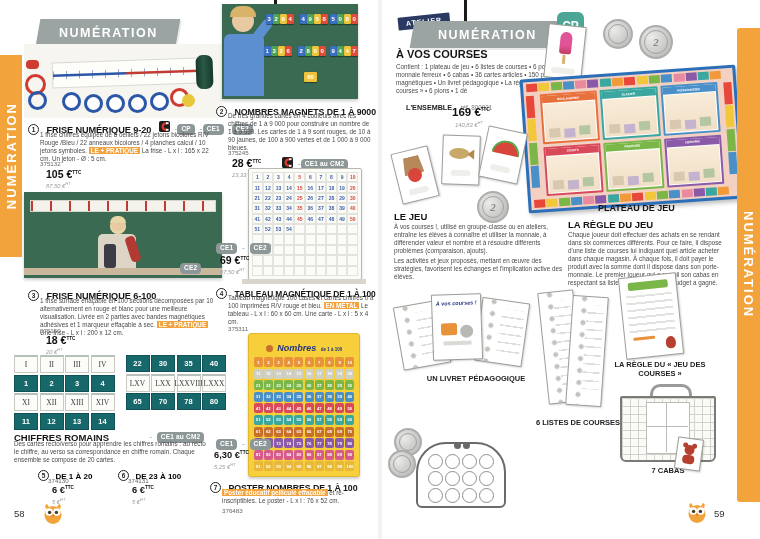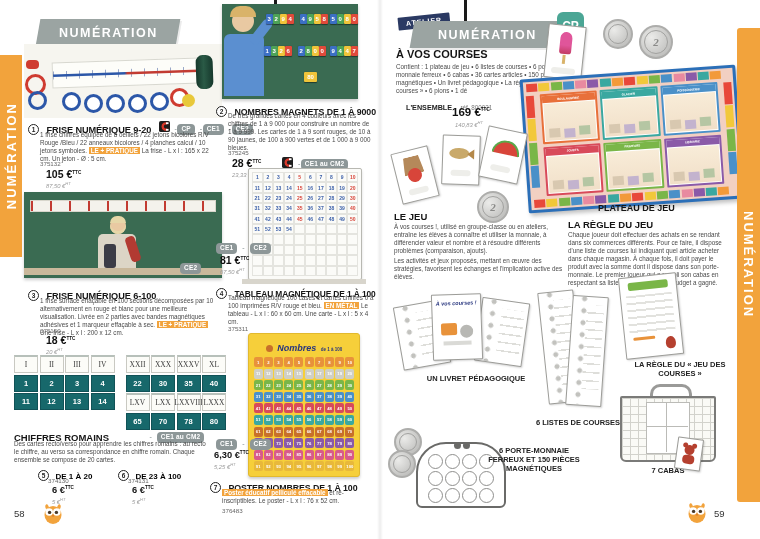--- a/index.html
+++ b/index.html
@@ -146,30 +146,30 @@
           <span class="cromcard">I</span>
           <span class="cromcard">II</span>
           <span class="cromcard">III</span>
           <span class="cromcard">IV</span>
         </div><div class="rrow">
           <span class="cnumcard">1</span>
           <span class="cnumcard">2</span>
           <span class="cnumcard">3</span>
           <span class="cnumcard">4</span>
         </div><div class="rrow">
+          <span class="cromcard">XI</span>
+          <span class="cromcard">XII</span>
+          <span class="cromcard">XIII</span>
+          <span class="cromcard">XIV</span>
+        </div><div class="rrow">
           <span class="cnumcard">11</span>
           <span class="cnumcard">12</span>
           <span class="cnumcard">13</span>
           <span class="cnumcard">14</span>
         </div></div><div class="rgroup"><div class="rrow">
-          <span class="cromcard">XXII</span>
-          <span class="cromcard">XXX</span>
-          <span class="cromcard">XXXV</span>
-          <span class="cromcard">XL</span>
-        </div><div class="rrow">
           <span class="cnumcard">22</span>
           <span class="cnumcard">30</span>
           <span class="cnumcard">35</span>
           <span class="cnumcard">40</span>
         </div><div class="rrow">
           <span class="cromcard">LXV</span>
           <span class="cromcard">LXX</span>
           <span class="cromcard">LXXVIII</span>
           <span class="cromcard">LXXX</span>
         </div><div class="rrow">
@@ -379,21 +379,21 @@
         <span class="bcell"></span>
         <span class="bcell"></span>
       </div>
   </div>
   <div class="ledge abs" style="left:242px;top:279px;width:124px;height:5px;background:#D8D5CC"></div>
   <div class="abs" style="left:216px;top:238px;white-space:nowrap">
     <span class="badge">CE1</span>
     <span class="bsep">-</span>
     <span class="badge">CE2</span>
   </div>
-  <div class="abs pr" style="left:220px;top:254px"><span>81 €</span><sup>TTC</sup></div>
+  <div class="abs pr" style="left:220px;top:254px"><span>69 €</span><sup>TTC</sup></div>
   <div class="abs ht" style="left:220px;top:267px"><span>67,50 €</span><sup>HT</sup></div>
   <div class="abs" style="left:216px;top:283px;white-space:nowrap">
     <span class="cn">4</span>
     <span class="ttl" style="margin-left:3px;font-size:8.4px">TABLEAU MAGNÉTIQUE DE 1 À 100</span>
   </div>
   <div class="abs t" style="left:228px;top:294px;width:146px">
     <span>Tableau magnétique 100 cases et cartes chiffres 0 à 100 imprimées R/V rouge et bleu.</span>
     <span class="hl">EN MÉTAL</span>
     <span>Le tableau - L x l : 60 x 60 cm. Une carte - L x l : 5 x 4 cm.</span>
   </div>
@@ -701,21 +701,21 @@
   <div class="sheet doodle" style="left:543px;top:291px;width:34px;height:110px;transform:rotate(-6deg)"></div>
   <div class="sheet doodle" style="left:569px;top:296px;width:34px;height:108px;transform:rotate(4deg)"></div>
   <div class="complabel" style="left:532px;top:418px;width:92px">6 LISTES DE COURSES</div>
 
   <div class="sheet" style="left:622px;top:275px;width:56px;height:80px;transform:rotate(-6deg)">
     <span class="abs" style="left:8px;top:5px;width:40px;height:8px;background:#7AB648;border-radius:2px"></span>
     <span class="abs" style="left:5px;top:18px;width:46px;height:38px;background:repeating-linear-gradient(180deg,#E2E2DE 0 2px,transparent 2px 7px)"></span>
     <span class="abs" style="left:8px;top:60px;width:22px;height:3px;background:#E8923A;border-radius:2px"></span>
     <span class="abs" style="left:40px;top:62px;width:10px;height:12px;border-radius:50% 50% 40% 40%;background:#B5402F"></span>
   </div>
-  <div class="complabel" style="left:622px;top:360px;width:116px">LA RÈGLE DU « JEU DES COURSES »</div>
+  <div class="complabel" style="left:602px;top:360px;width:116px">LA RÈGLE DU « JEU DES COURSES »</div>
 
   <span class="coin" style="left:394px;top:428px;width:24px;height:24px"></span>
   <span class="coin" style="left:388px;top:450px;width:24px;height:24px"></span>
   <div class="abs" style="left:416px;top:442px;width:86px;height:62px;background:#fff;border:2.5px solid #6A6A68;border-radius:30px 30px 6px 6px;overflow:hidden">
     <span class="abs" style="left:36px;top:-2px;width:7px;height:7px;border-radius:50%;background:#6A6A68"></span>
     <span class="abs" style="left:45px;top:-2px;width:7px;height:7px;border-radius:50%;background:#6A6A68"></span>
     <div id="purse-coins" style="display:flex;flex-wrap:wrap;gap:2px;padding:10px 5px 0 5px;justify-content:center">
         <span class="pcoin"></span>
         <span class="pcoin"></span>
         <span class="pcoin"></span>
@@ -723,21 +723,20 @@
         <span class="pcoin"></span>
         <span class="pcoin"></span>
         <span class="pcoin"></span>
         <span class="pcoin"></span>
         <span class="pcoin"></span>
         <span class="pcoin"></span>
         <span class="pcoin"></span>
         <span class="pcoin"></span>
       </div>
   </div>
-  <div class="complabel" style="left:484px;top:446px;width:100px">6 PORTE-MONNAIE FERREUX ET 150 PIÈCES MAGNÉTIQUES</div>
 
   <div class="abs" style="left:650px;top:384px;width:36px;height:16px;border:3.5px solid #9A9A98;border-bottom:none;border-radius:10px 10px 0 0"></div>
   <div class="abs" style="left:620px;top:396px;width:92px;height:62px;background:repeating-linear-gradient(90deg,#D2D2CC 0 1px,transparent 1px 8px),repeating-linear-gradient(180deg,#D2D2CC 0 1px,transparent 1px 8px),#FAFAF6;border:2px solid #7A7A78;border-radius:2px 2px 6px 6px">
     <span class="abs" style="left:24px;top:4px;width:42px;height:50px;background:#fff;border:1px solid #BBBBB7"></span>
     <span class="abs" style="left:44px;top:4px;width:1px;height:50px;background:#BBBBB7"></span>
     <span class="abs" style="left:24px;top:28px;width:42px;height:1px;background:#BBBBB7"></span>
   </div>
   <div class="sheet" style="left:676px;top:438px;width:24px;height:30px;transform:rotate(8deg);z-index:2">
     <span class="abs" style="left:7px;top:6px;width:10px;height:10px;border-radius:50%;background:#B5402F"></span>
     <span class="abs" style="left:5px;top:4px;width:5px;height:5px;border-radius:50%;background:#B5402F"></span>

